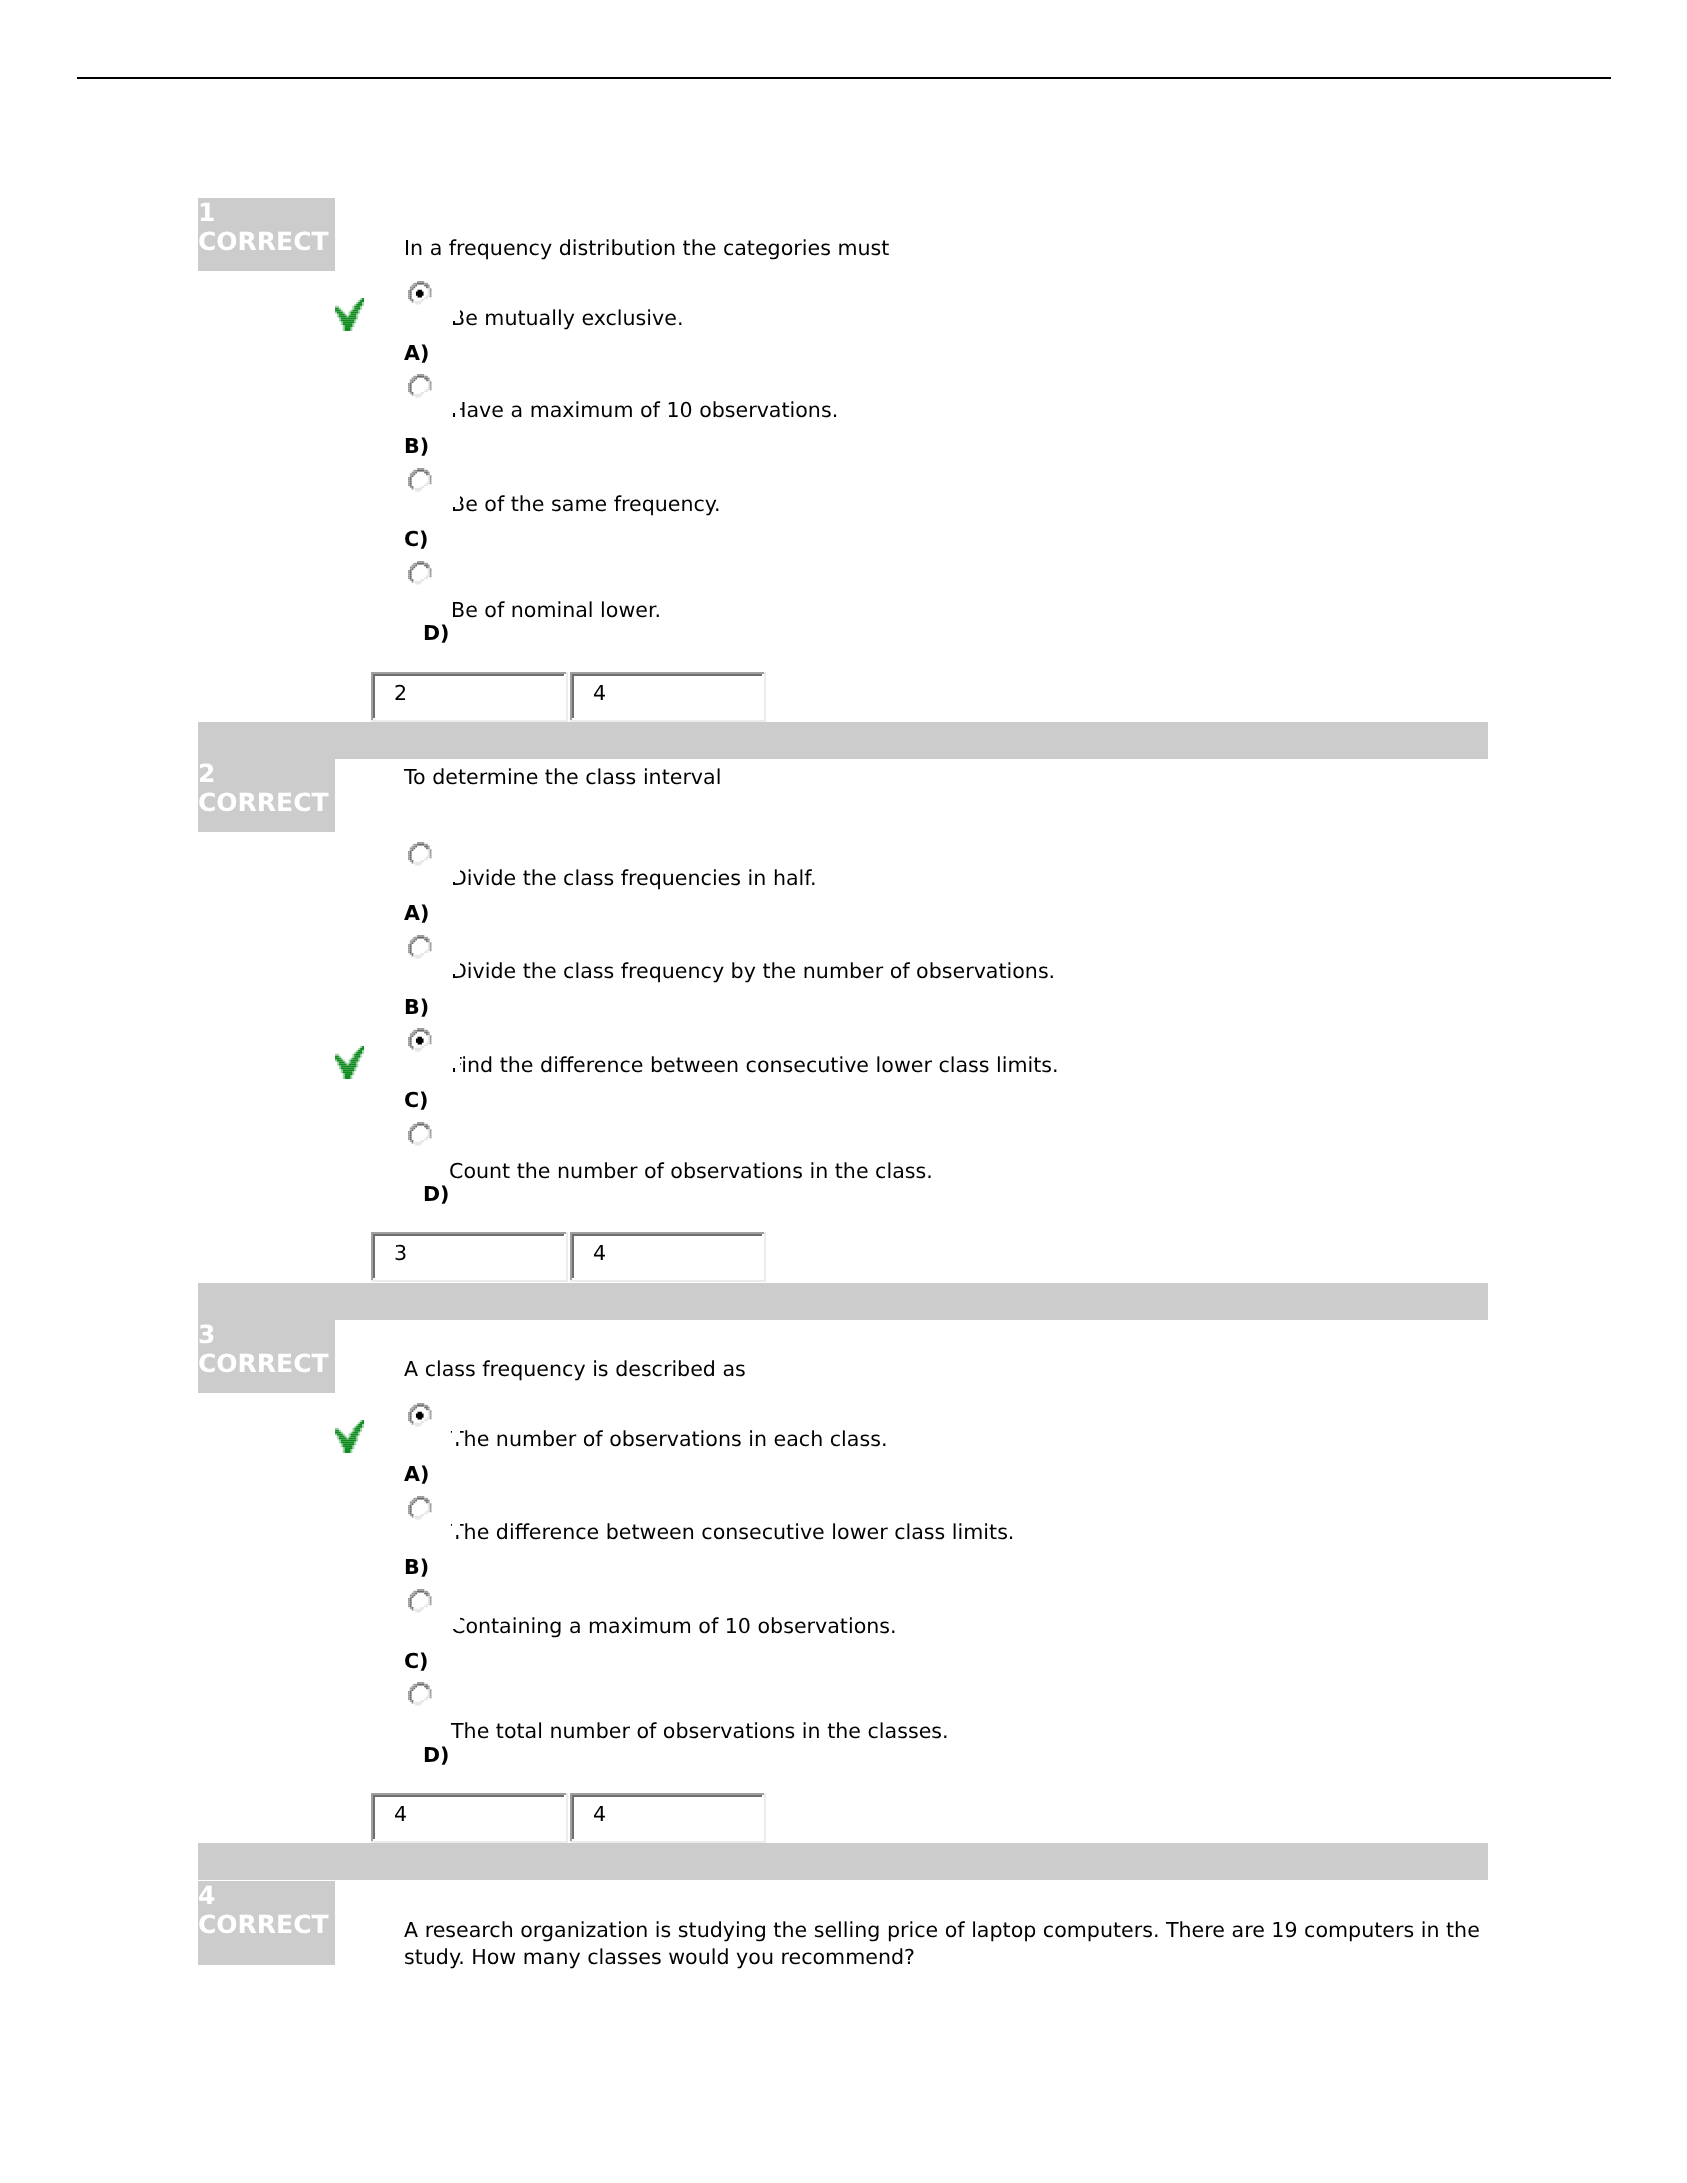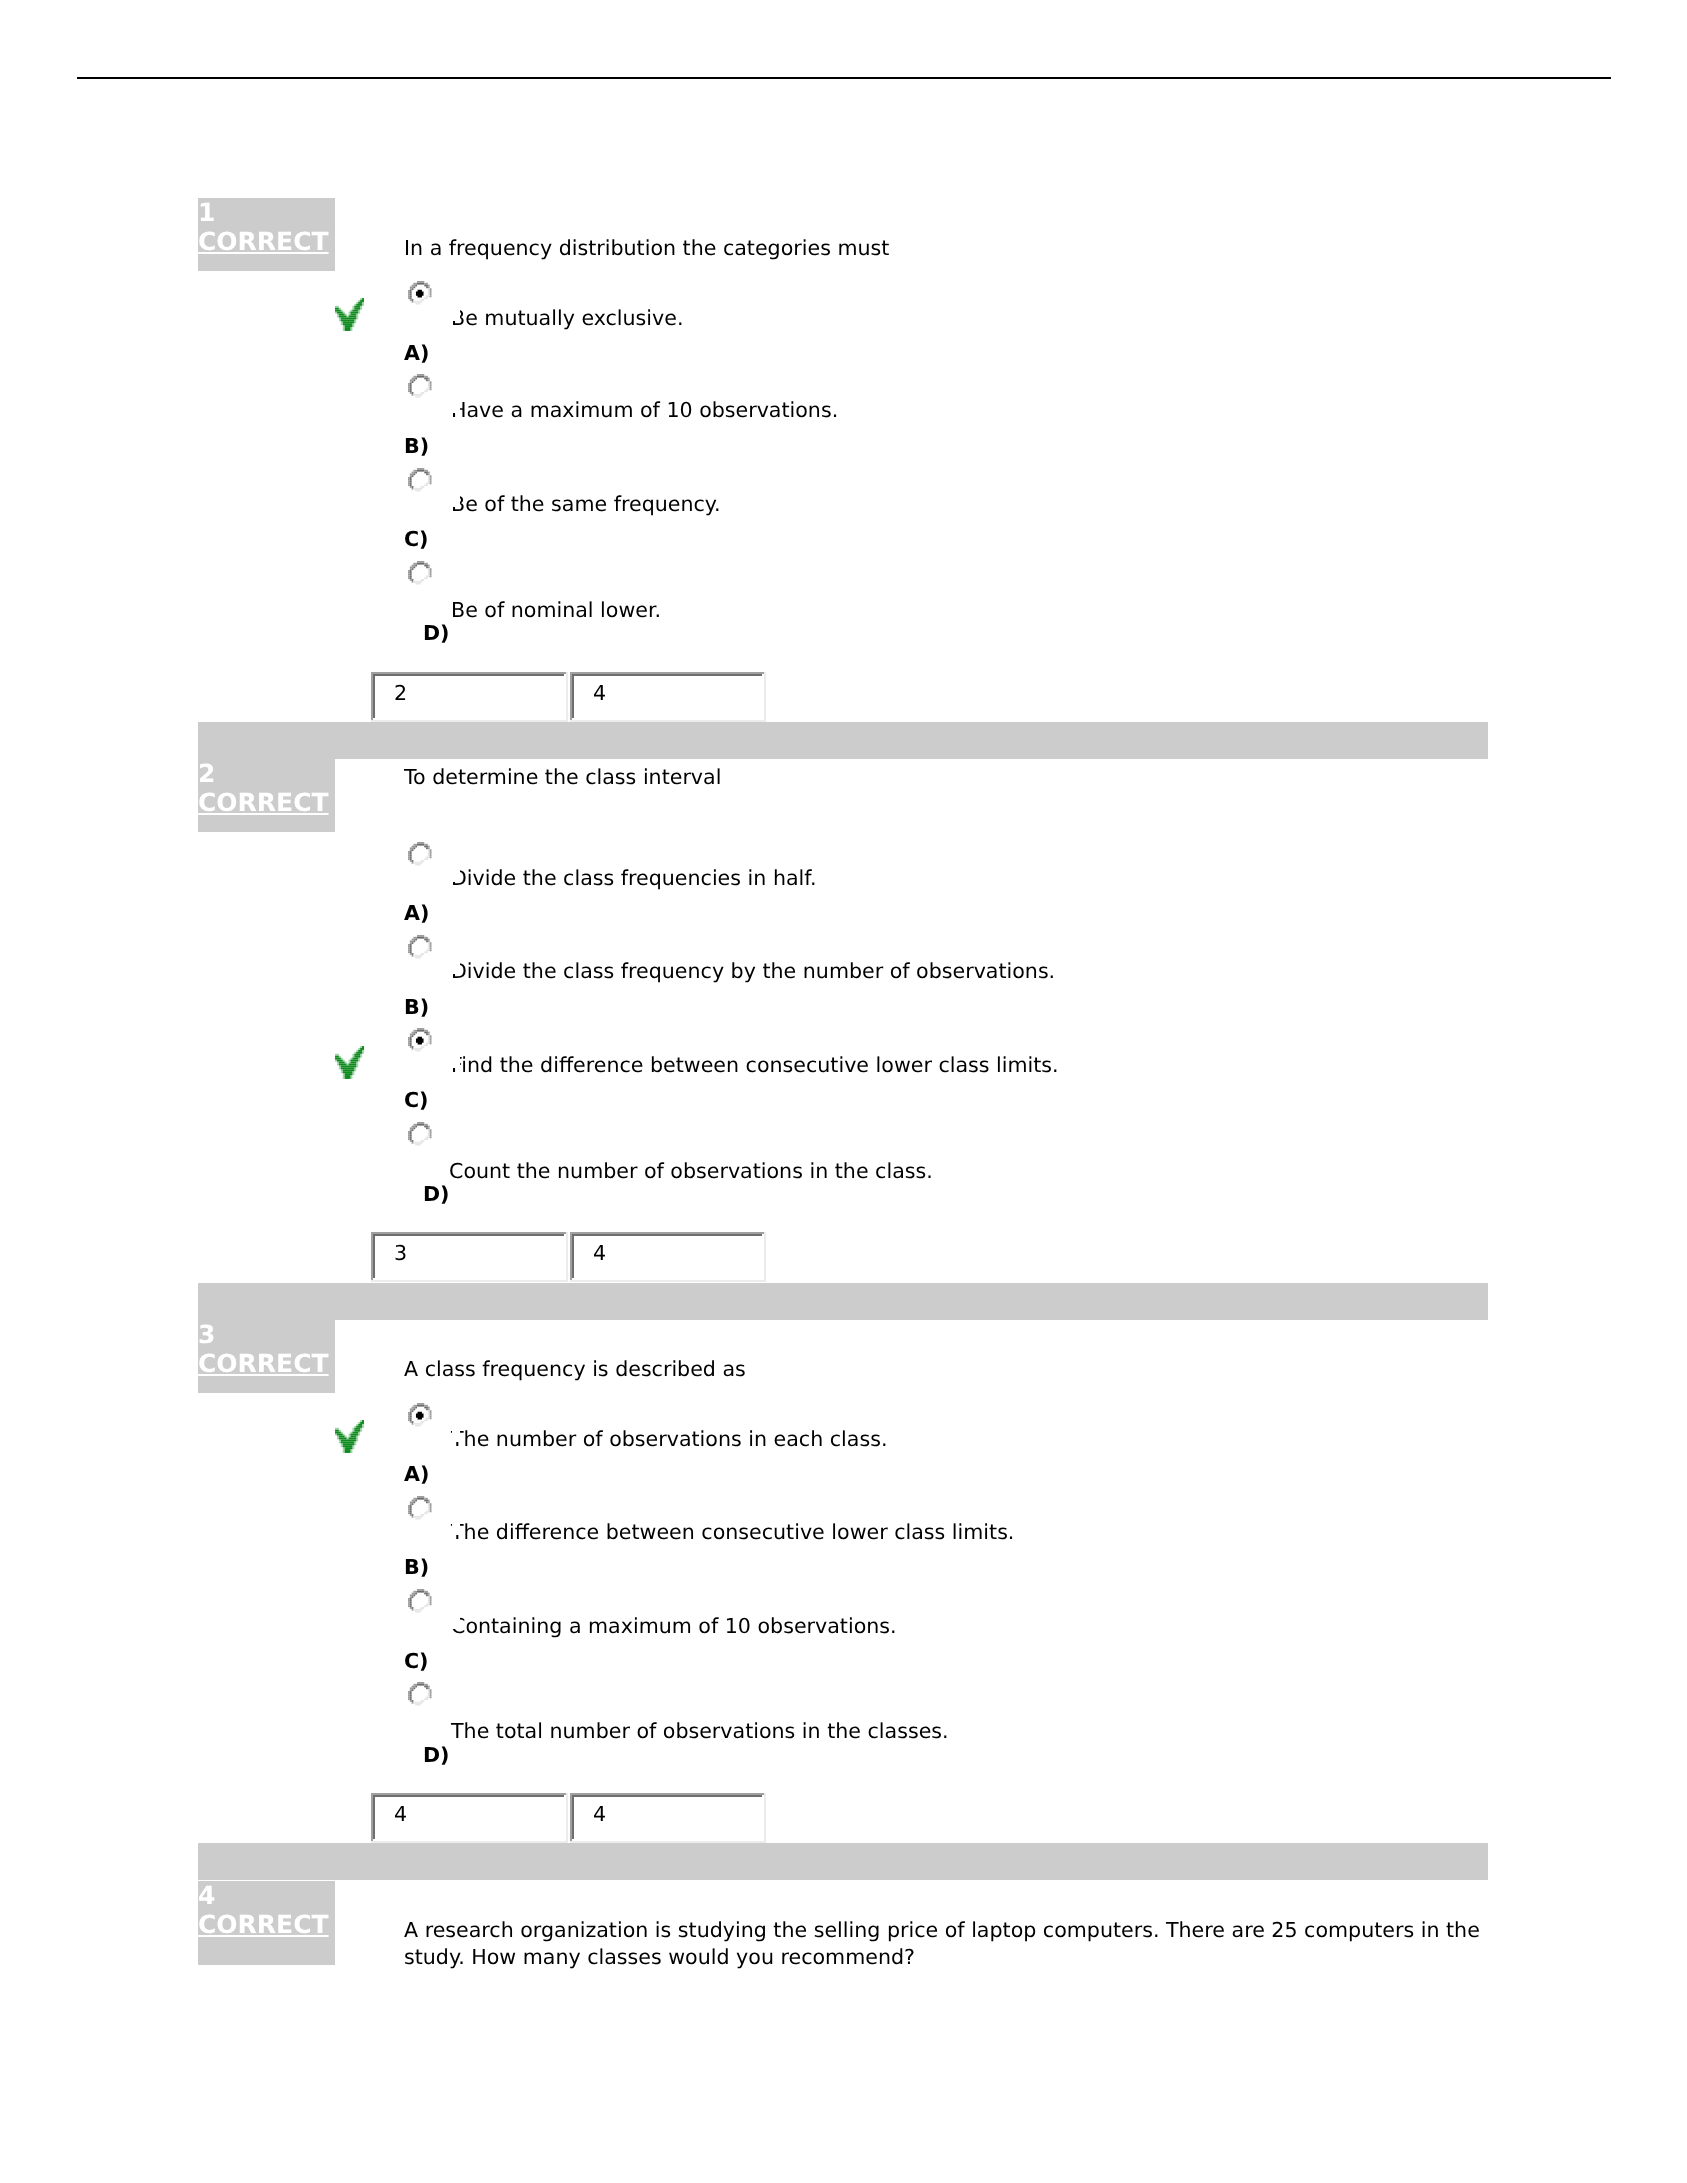--- a/index.html
+++ b/index.html
@@ -5,21 +5,21 @@
   html,body{margin:0;padding:0;background:#ffffff;}
   body{width:1687px;height:2183px;font-family:"DejaVu Sans",sans-serif;color:#000000;
        -webkit-font-smoothing:antialiased;text-rendering:geometricPrecision;}
   .page{position:relative;width:1687px;height:2183px;overflow:hidden;background:#fff;
         transform:translateZ(0);}
   .hrule{position:absolute;left:77px;top:77px;width:1534px;height:2px;background:#000000;}
   .divider{position:absolute;left:198px;width:1290px;height:37px;background:#cccccc;}
   .badge{position:absolute;left:198px;width:137px;height:73px;background:#cccccc;color:#ffffff;
          font-weight:bold;font-size:25px;will-change:opacity;}
   .badge .num{position:absolute;left:0px;top:0px;line-height:30px;will-change:opacity;}
-  .badge .st{position:absolute;left:0px;top:29px;line-height:30px;will-change:opacity;text-decoration:underline;}
+  .badge .st{position:absolute;left:0px;top:29px;line-height:30px;will-change:opacity;}
   .qtext{position:absolute;left:404px;font-size:20.6px;line-height:27px;color:#000;will-change:opacity;}
   .olabel{position:absolute;font-weight:bold;font-size:20.6px;line-height:25px;will-change:opacity;}
   .otext{position:absolute;font-size:20.6px;line-height:25px;white-space:nowrap;will-change:opacity;}
   .omask{position:absolute;background:#ffffff;}
   .radio{position:absolute;display:block;}
   .check{position:absolute;display:block;}
   .inp{position:absolute;height:50px;background:#ffffff;}
   .inp b{position:absolute;display:block;}
   .inp .e1{left:0;top:0;width:2px;bottom:0;background:#a0a0a0;}
   .inp .e2{left:0;top:0;right:0;height:2px;background:#a0a0a0;}
@@ -934,16 +934,16 @@
         <b class="i4"></b>
         <span>4</span>
       </div>
   </div>
   <div class="qblock">
     <div class="divider" style="top:1843px"></div>
     <div class="badge" style="top:1881px;height:84px">
       <span class="num">4</span>
       <span class="st">CORRECT</span>
     </div>
-    <div class="qtext" style="top:1917px;width:1085px">A research organization is studying the selling price of laptop computers. There are 25 computers in the study. How many classes would you recommend?</div>
+    <div class="qtext" style="top:1917px;width:1085px">A research organization is studying the selling price of laptop computers. There are 19 computers in the study. How many classes would you recommend?</div>
   </div>
 </div>
 
 
 </body></html>

